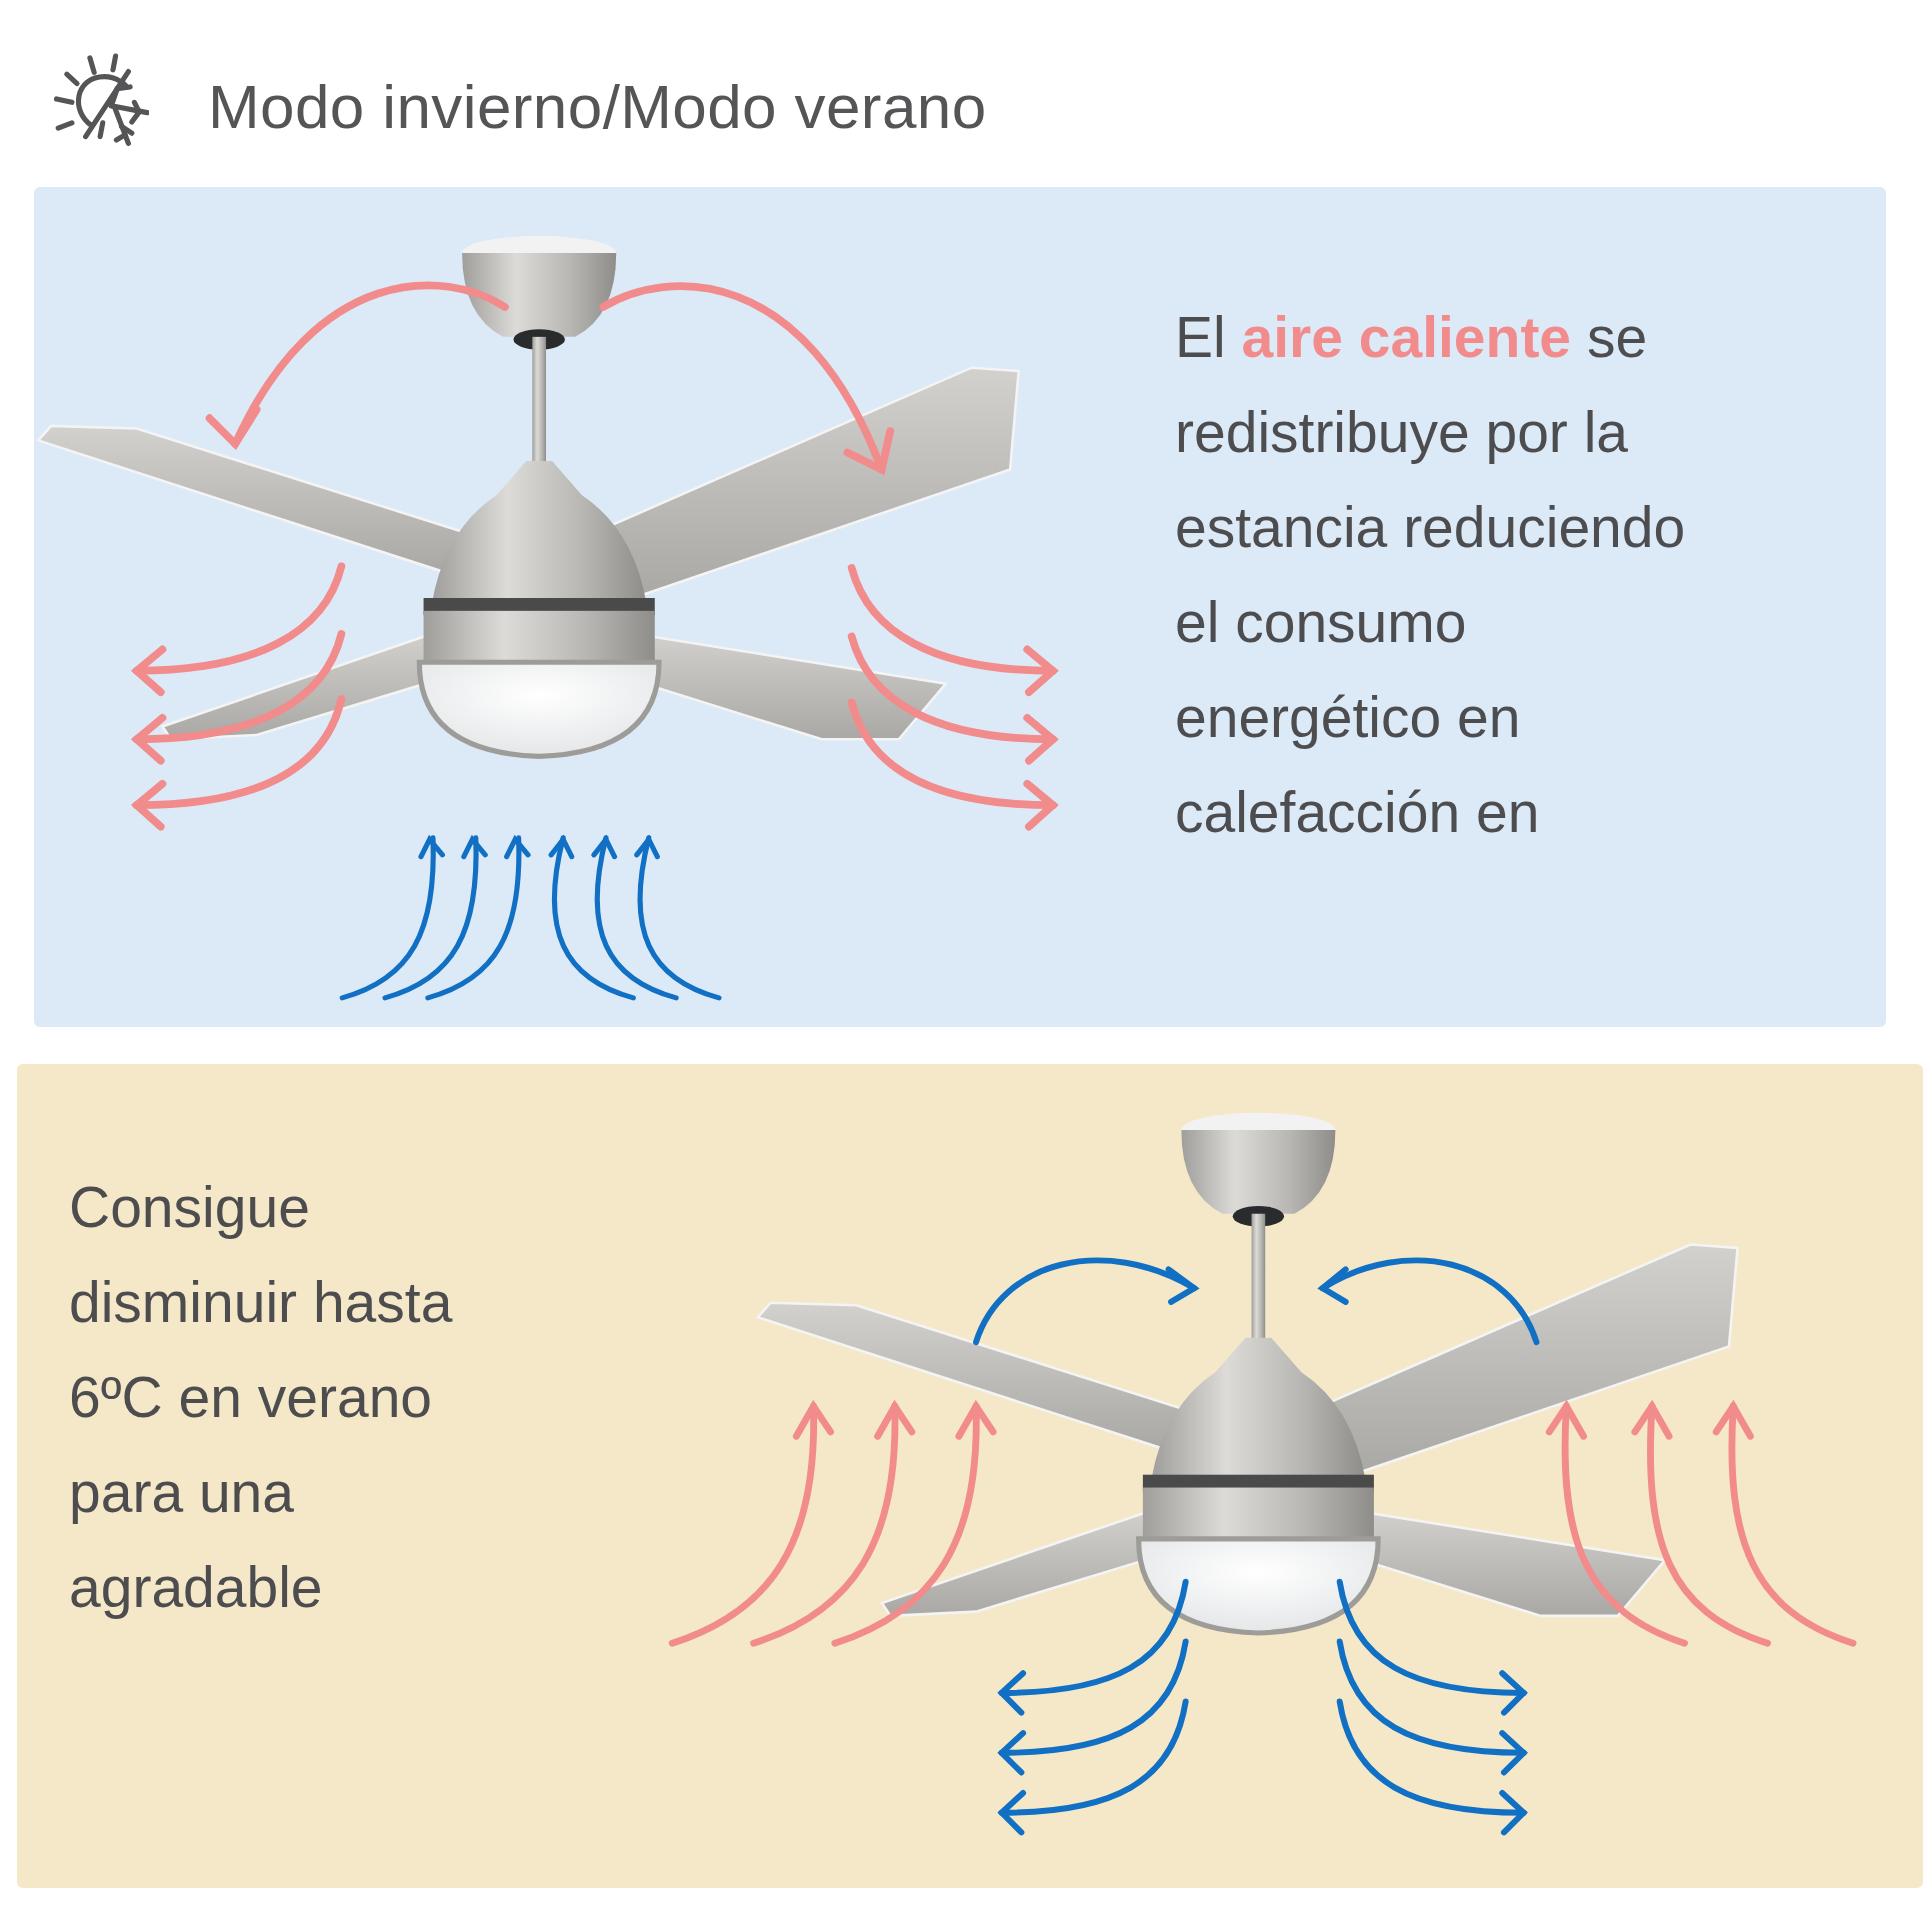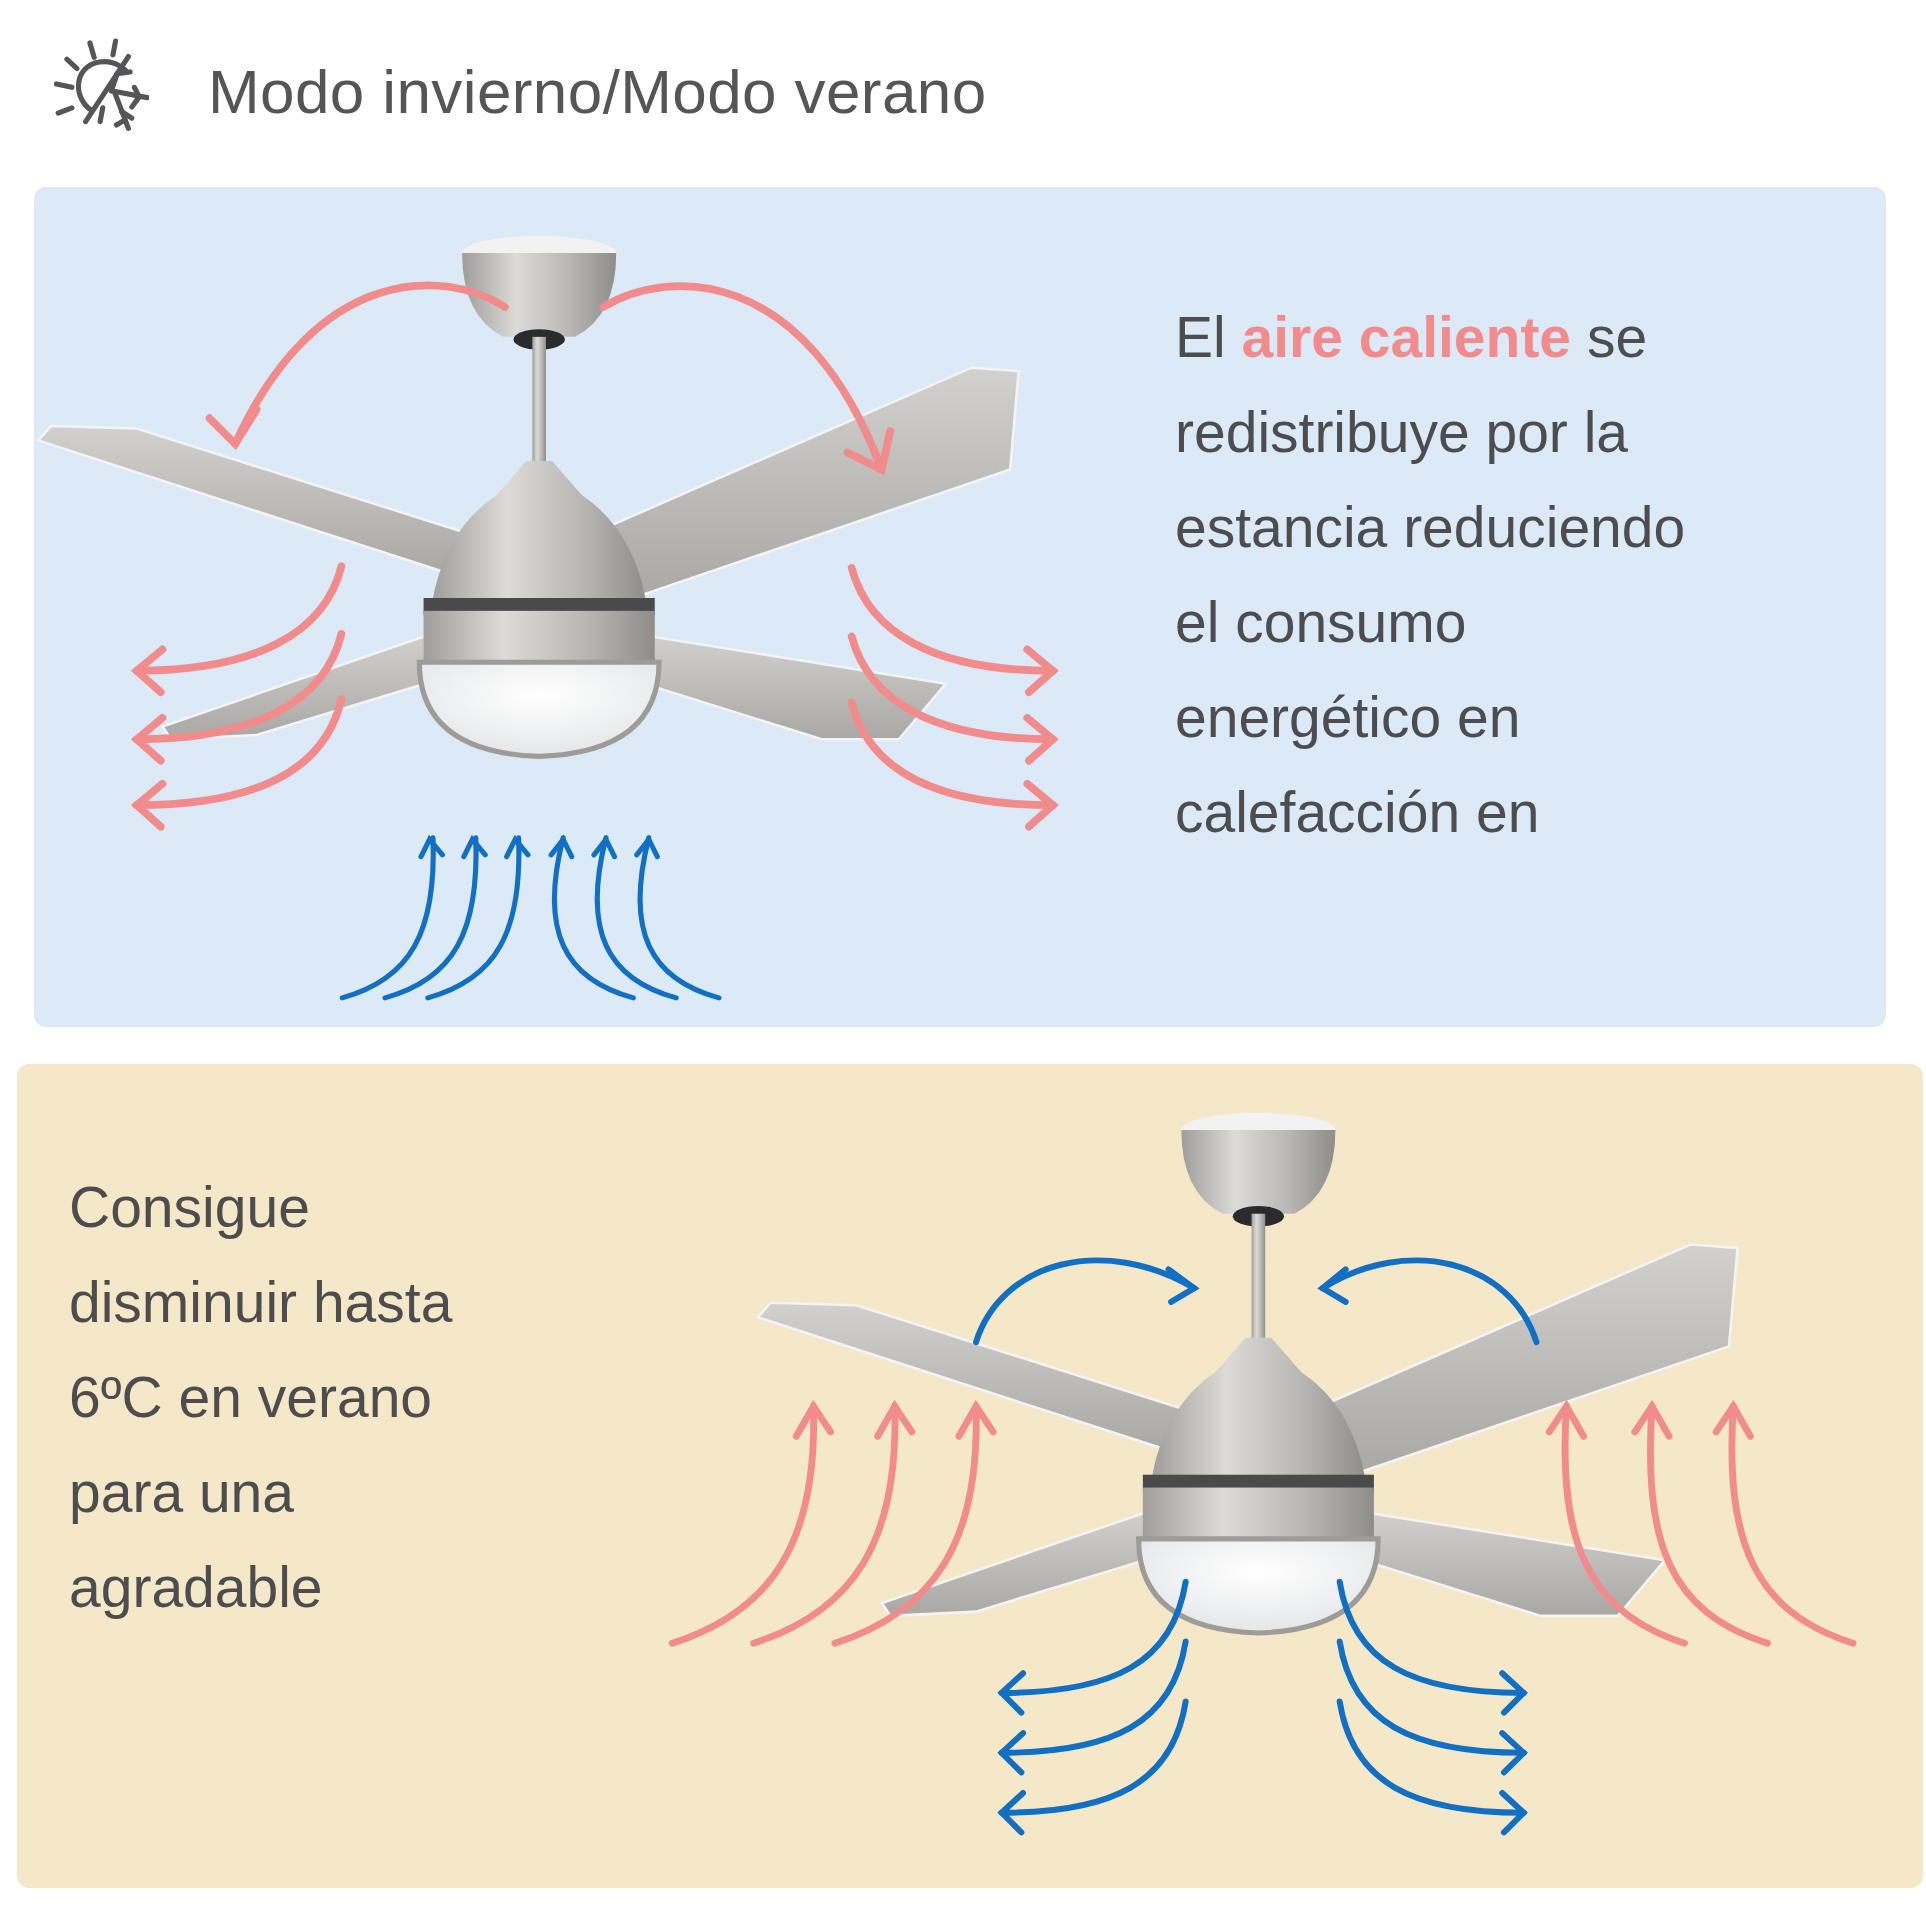--- a/index.html
+++ b/index.html
@@ -1,22 +1,22 @@
 <!DOCTYPE html>
 <html style="font-size:13.7px"><head>
 <meta charset="utf-8">
 <style>
   html, body { margin:0; padding:0; background:#ffffff; }
   body { width:1926px; height:1926px; position:relative; overflow:hidden;
          font-family:"Liberation Sans", "DejaVu Sans", sans-serif; color:#4d4d4f; }
-  .header { position:absolute; left:0; top:0; width:1926px; height:171px; }
+  .header { position:absolute; left:0; top:15px; width:1926px; height:171px; }
   .header-icon { position:absolute; left:53px; top:36px; width:96px; height:101px; }
   .header-title { position:absolute; left:208px; top:53px; font-size:62px; line-height:77px;
                   letter-spacing:0.4px; color:#555557; white-space:nowrap; }
-  .panel { position:absolute; border-radius:12px; overflow:hidden; }
+  .panel { position:absolute; border-radius:6px; overflow:hidden; }
   .panel-winter { left:34px; top:187px; width:1852px; height:840px; background:#dce9f7; }
   .panel-summer { left:17px; top:1064px; width:1906px; height:824px; background:#f5e8c8; }
   .panel svg.art { position:absolute; left:0; top:0; }
   .copy { position:absolute; font-size:57px; line-height:95px; color:#4d4d4f; white-space:nowrap; }
   .copy .line { display:block; }
   .copy b { font-weight:400; }
   .copy .accent { font-weight:700; }
   .copy-winter { left:1141px; top:103px; }
   .copy-summer { left:52px; top:96px; }
 </style>

